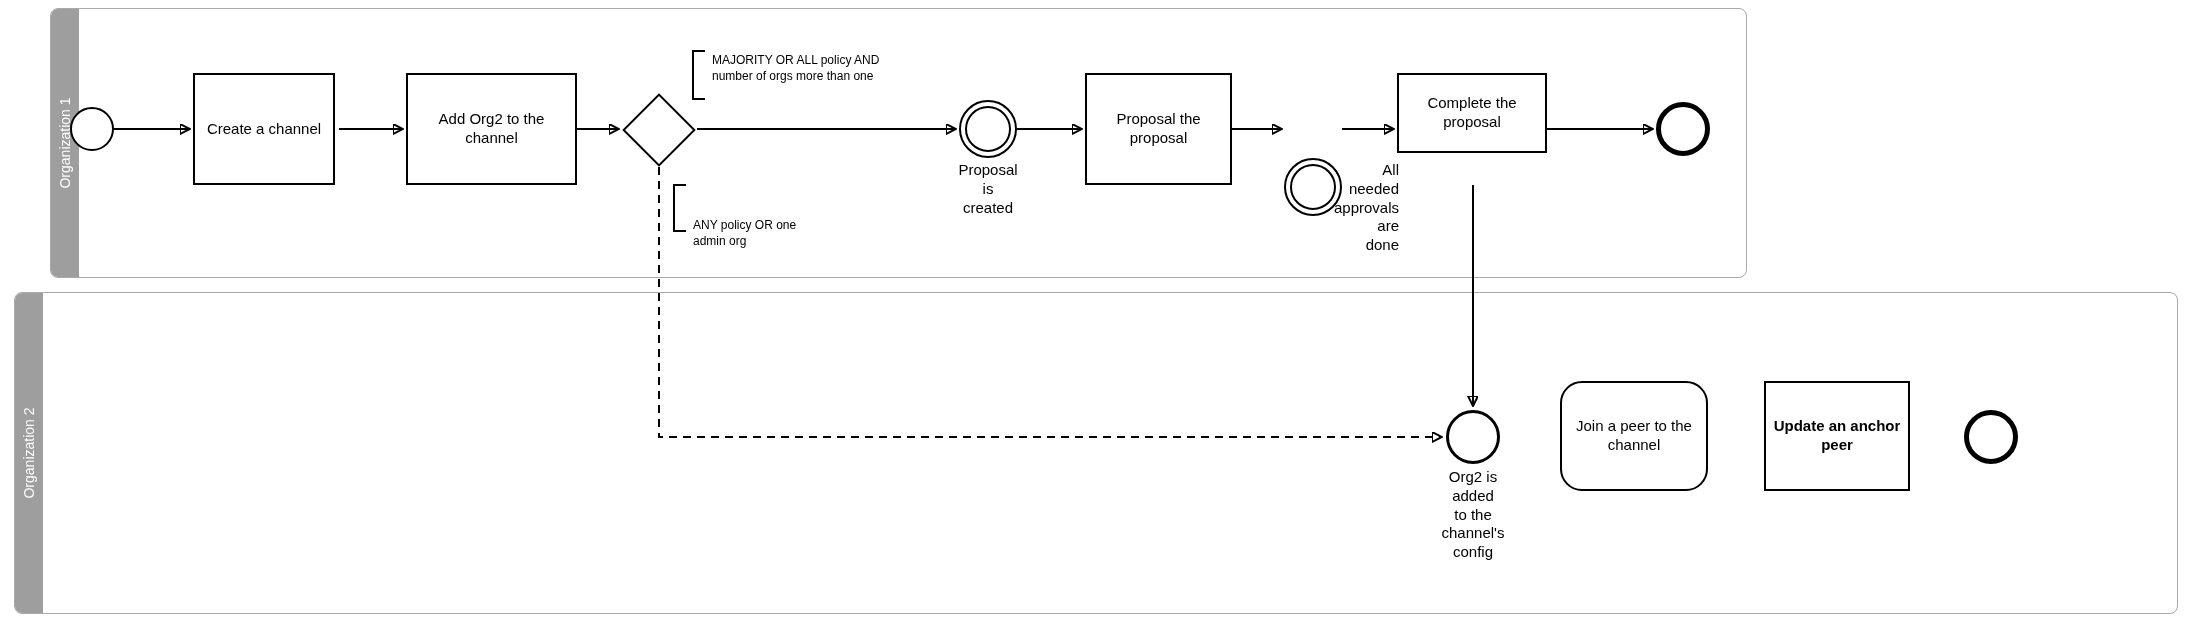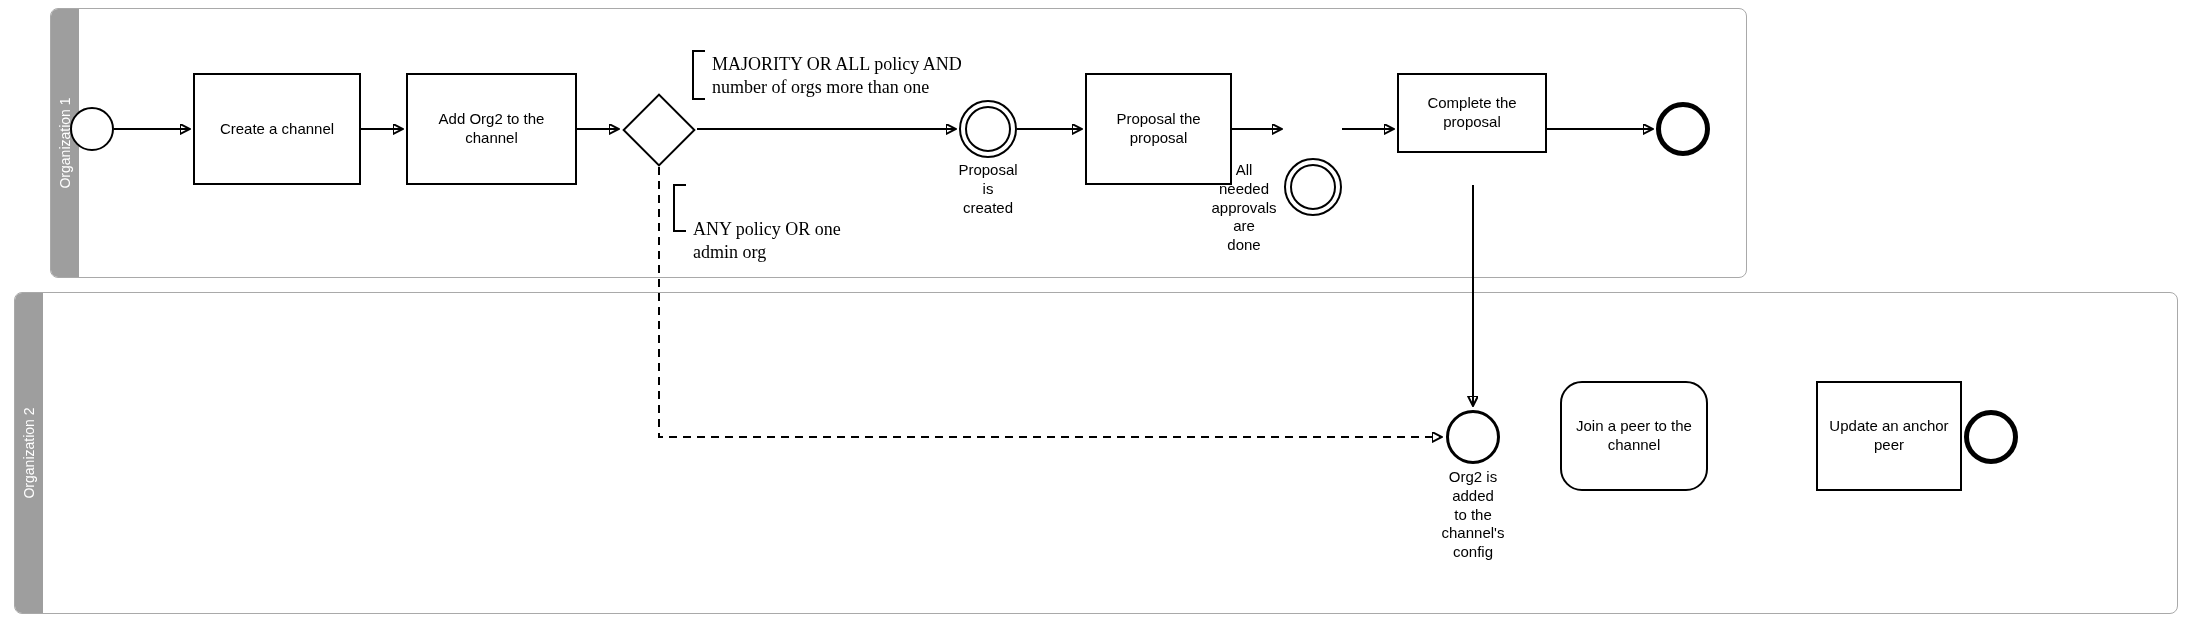--- a/index.html
+++ b/index.html
@@ -27,21 +27,21 @@
   .ev-inter .inner { position: absolute; left: 4px; top: 4px; width: 46px; height: 46px; border: 2px solid #000; border-radius: 50%; background: #fff; }
   .ev-catch { width: 54px; height: 54px; border: 3px solid #000; }
   .ev-end { width: 54px; height: 54px; border: 5px solid #000; }
 
   .ev-label { position: absolute; z-index: 3; text-align: center; font-size: 15px; line-height: 1.25; white-space: pre-line; }
 
   .gateway { width: 52px; height: 52px; border: 2px solid #000; background: #fff; transform: rotate(45deg); }
 
   
   .ann-bracket { position: absolute; z-index: 3; width: 13px; border-left: 2px solid #000; border-top: 2px solid #000; border-bottom: 2px solid #000; }
-  .ann-text { position: absolute; z-index: 3; font-size: 18px; line-height: 1.3; white-space: pre-line; font-family: Liberation Serif, serif; }
+  .ann-text { position: absolute; z-index: 3; font-size: 12px; line-height: 1.3; white-space: pre-line; }
 </style>
 </head>
 <body>
 
 <div class="canvas">
 
   <div class="lane lane1">
     <div class="lane-strip">
       <span>Organization 1</span>
     </div>
@@ -65,21 +65,21 @@
     <path d="M 1017 129 L 1081 129" marker-end="url(#arrow)"></path>
     <path d="M 1232 129 L 1281 129" marker-end="url(#arrow)"></path>
     <path d="M 1342 129 L 1393 129" marker-end="url(#arrow)"></path>
     <path d="M 1547 129 L 1652 129" marker-end="url(#arrow)"></path>
     <path d="M 1473 185 L 1473 405" marker-end="url(#arrow)"></path>
     <path class="dashed" d="M 659 167 L 659 437 L 1441 437" marker-end="url(#arrow)"></path>
   </svg>
 
   <div class="node event-circle ev-start" style="left:70px; top:107px;"></div>
 
-  <div class="node task" style="left:193px; top:73px; width:168px; height:112px;">Create a channel</div>
+  <div class="node task" style="left:193px; top:73px; width:142px; height:112px;">Create a channel</div>
 
   <div class="node task" style="left:406px; top:73px; width:171px; height:112px;">Add Org2 to the
 channel</div>
 
   <div class="node gateway" style="left:633px; top:104px;"></div>
 
   <div class="ann-bracket" style="left:692px; top:50px; height:50px;"></div>
   <div class="ann-text" style="left:712px; top:53px;">MAJORITY OR ALL policy AND
 number of orgs more than one</div>
 
@@ -93,39 +93,39 @@
   <div class="ev-label" style="left:918px; top:161px; width:140px;">Proposal
 is
 created</div>
 
   <div class="node task" style="left:1085px; top:73px; width:147px; height:112px;">Proposal the
 proposal</div>
 
   <div class="node event-circle ev-inter" style="left:1284px; top:100px;">
     <div class="inner"></div>
   </div>
-  <div class="ev-label" style="left:1174px; top:161px; width:140px;">All
+  <div class="ev-label" style="left:1259px; top:161px; width:140px;text-align:right;">All
 needed
 approvals
 are
 done</div>
 
   <div class="node task" style="left:1397px; top:73px; width:150px; height:80px;">Complete the
 proposal</div>
 
   <div class="node event-circle ev-end" style="left:1656px; top:102px;"></div>
 
   <div class="node event-circle ev-catch" style="left:1446px; top:410px;"></div>
   <div class="ev-label" style="left:1403px; top:468px; width:140px;">Org2 is
 added
 to the
 channel's
 config</div>
 
   <div class="node task" style="left:1560px; top:381px; width:148px; height:110px;border-radius:22px;">Join a peer to the
 channel</div>
 
-  <div class="node task" style="left:1816px; top:381px; width:146px; height:110px;">Update an anchor
+  <div class="node task" style="left:1764px; top:381px; width:146px; height:110px;font-weight:bold;">Update an anchor
 peer</div>
 
   <div class="node event-circle ev-end" style="left:1964px; top:410px;"></div>
 
 </div>
 
 </body></html>

